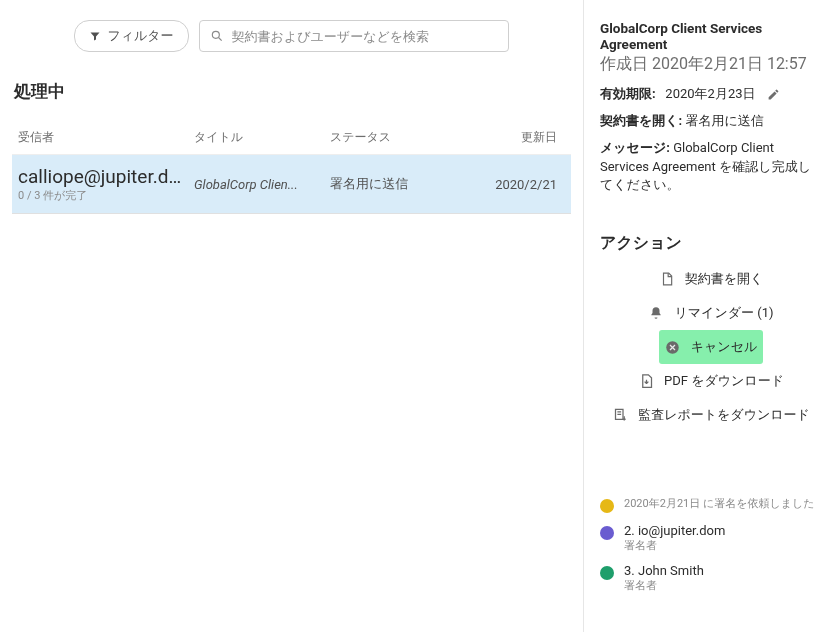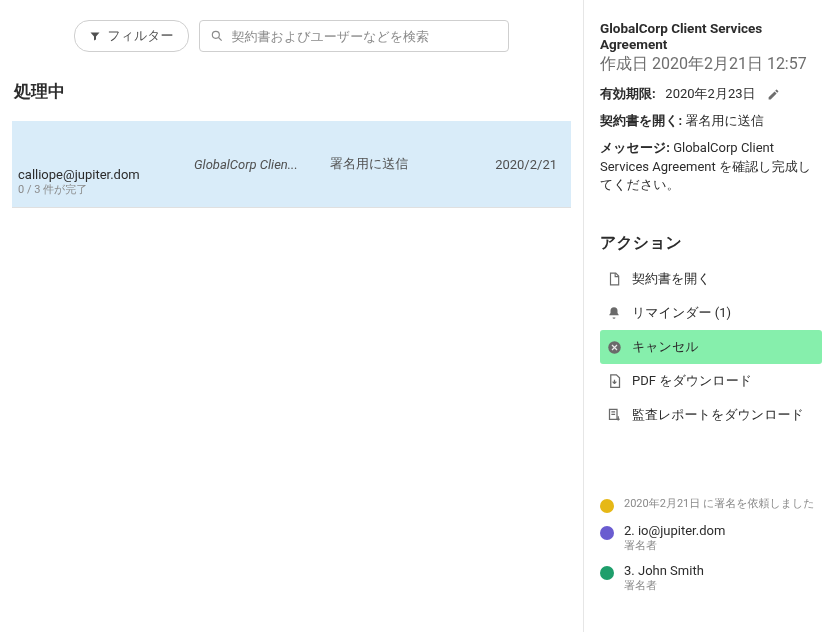--- a/index.html
+++ b/index.html
@@ -77,26 +77,25 @@
     border-bottom: 1px solid #eee;
   }
   .list-header .col-date { text-align: right; padding-right: 8px; }
   .list-row {
     background: #d9ecf9;
     border-bottom: 1px solid #e0e0e0;
     padding: 10px 6px;
     cursor: pointer;
   }
   .recipient-main {
-    font-size: 13px;
+    font-size: 19px;
     color: #2c2c2c;
     white-space: nowrap;
     overflow: hidden;
     text-overflow: ellipsis;
-    margin-top: 36px;
   }
   .recipient-sub {
     font-size: 11px;
     color: #8a8a8a;
   }
   .title-cell {
     white-space: nowrap;
     overflow: hidden;
     text-overflow: ellipsis;
     color: #505050;
@@ -129,21 +128,21 @@
     line-height: 1.45;
   }
   .kv .k { font-weight: 700; }
   .edit-icon { color: #6e6e6e; margin-left: 8px; cursor: pointer; display:inline-flex; vertical-align:middle; }
 
   .actions-head {
     font-size: 16px;
     font-weight: 700;
     margin: 30px 0 8px 0;
   }
-  .action-list { display: flex; flex-direction: column; }
+  .action-list { display: flex; flex-direction: column; align-items: center; }
   .action-item {
     display: flex;
     align-items: center;
     gap: 10px;
     padding: 8px 6px;
     cursor: pointer;
     color: #2c2c2c;
     border-radius: 3px;
   }
   .action-item.hl { background: #86efac; }
@@ -194,20 +193,26 @@
             <circle cx="10" cy="10" r="6"></circle>
             <line x1="20" y1="20" x2="15" y2="15"></line>
           </svg>
       </span>
       <input type="text" placeholder="契約書およびユーザーなどを検索" style="">
     </div>
   </div>
 
   <div class="section-title">処理中</div>
 
+  <div class="list-header">
+    <div>受信者</div>
+    <div>タイトル</div>
+    <div>ステータス</div>
+    <div class="col-date">更新日</div>
+  </div>
 
   <div class="list-row">
     <div>
       <div class="recipient-main">calliope@jupiter.dom</div>
       <div class="recipient-sub">0 / 3 件が完了</div>
     </div>
     <div class="title-cell">GlobalCorp Clien...</div>
     <div class="status-cell">署名用に送信</div>
     <div class="date-cell">2020/2/21</div>
   </div>

